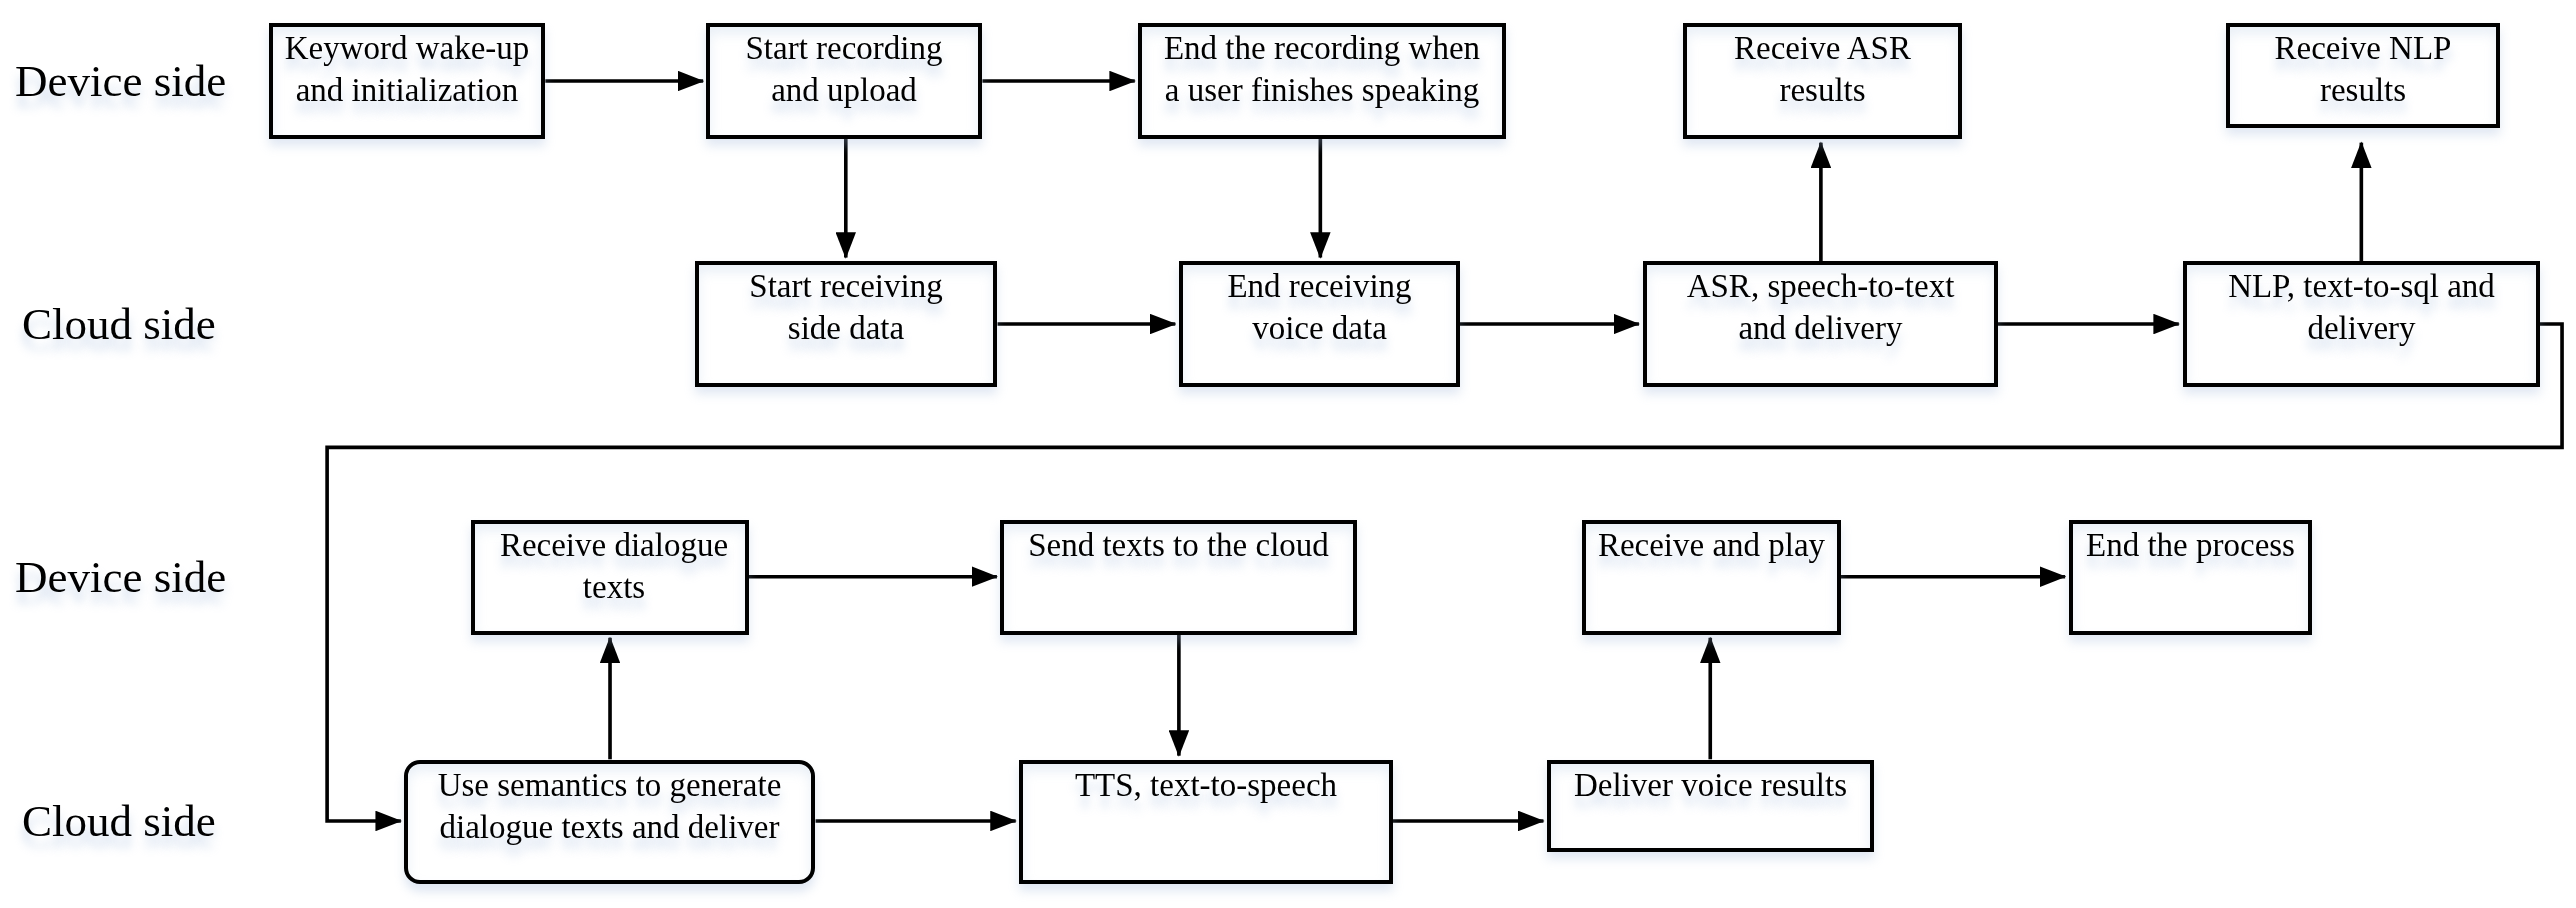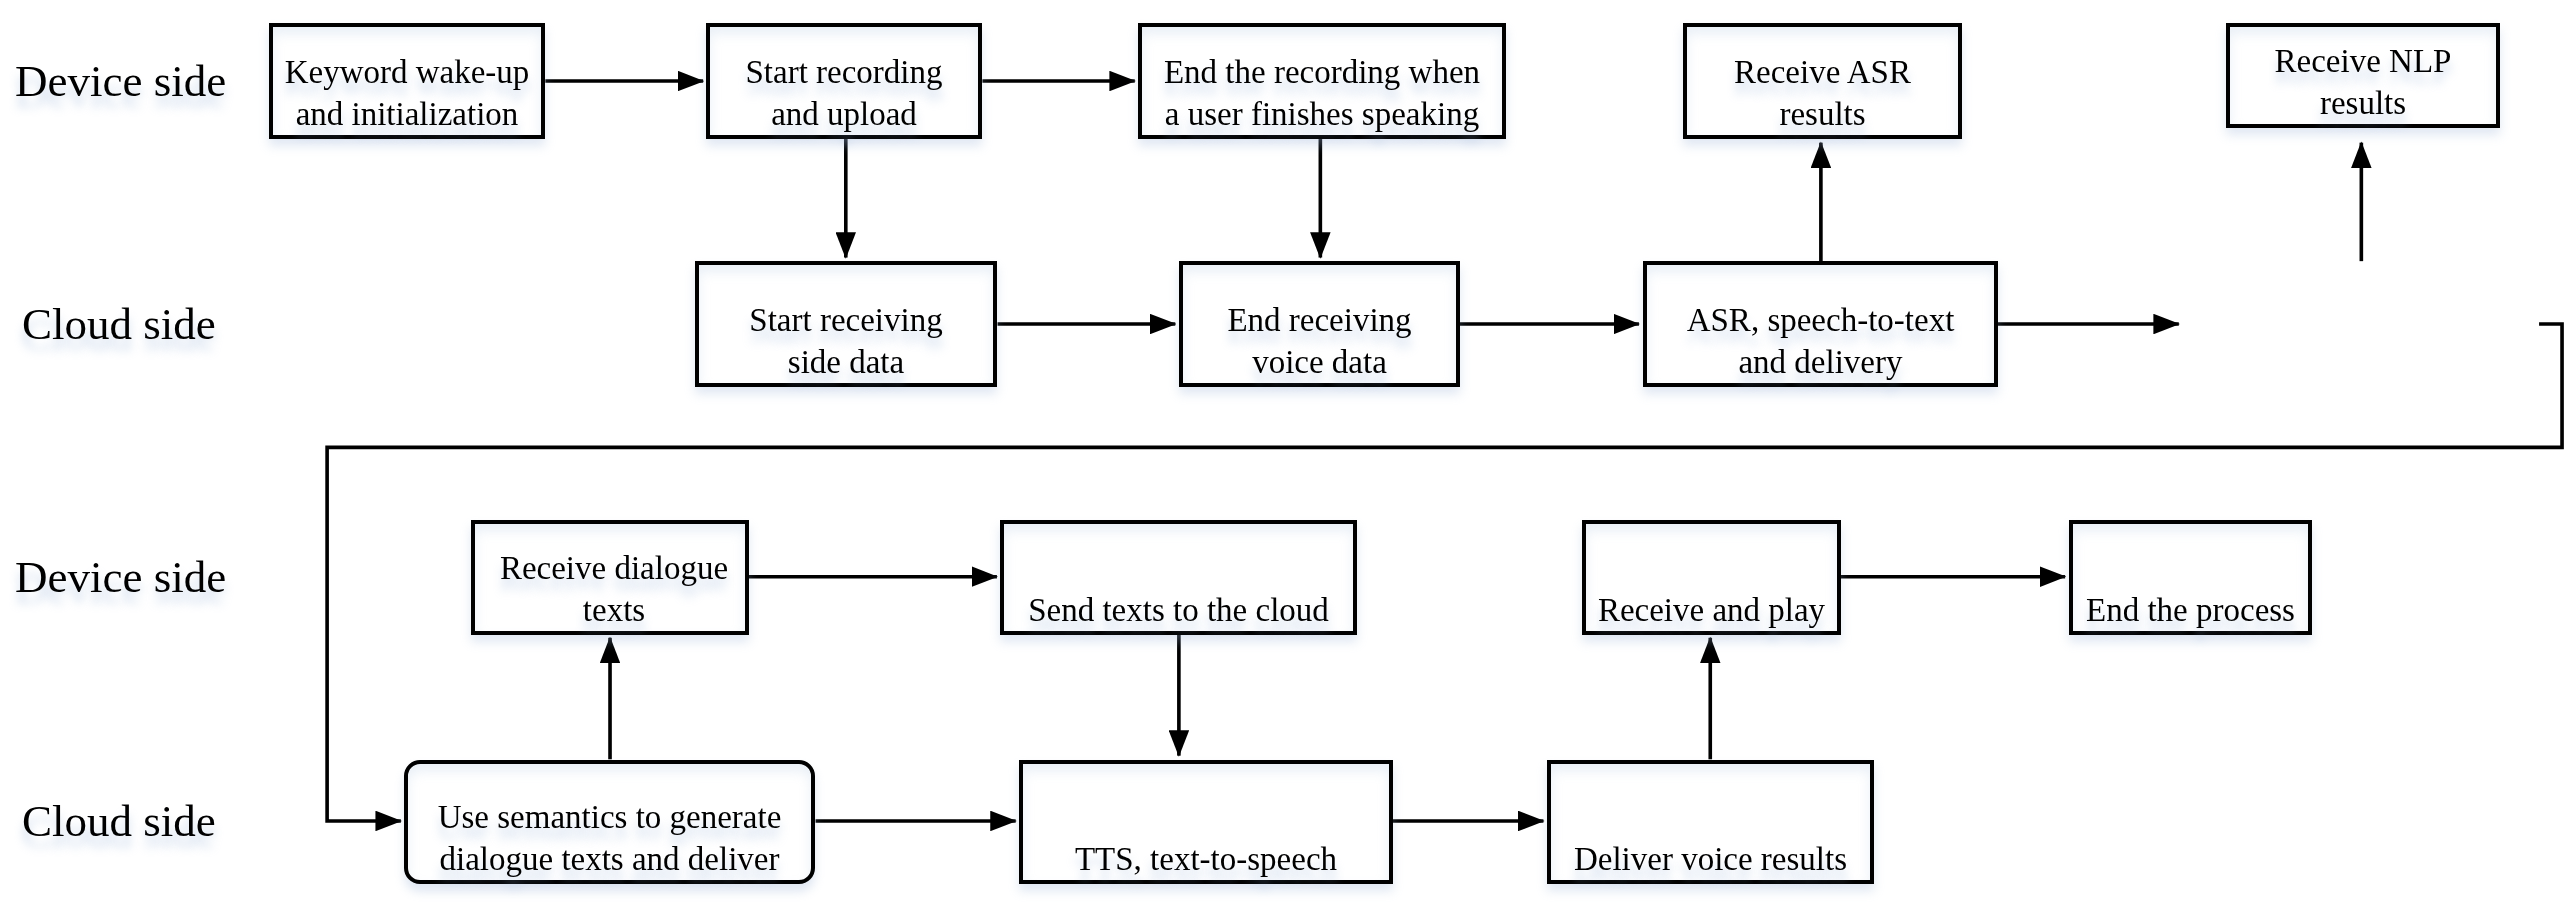--- a/index.html
+++ b/index.html
@@ -21,21 +21,21 @@
     stroke: #000000;
     stroke-width: 6;
     fill: none;
   }
   .node {
     position: absolute;
     box-sizing: border-box;
     border: 4.2px solid #000000;
     background: #ffffff;
     display: flex;
-    align-items: flex-end;
+    align-items: flex-start;
     justify-content: center;
     text-align: center;
     box-shadow: 0 7.3px 9.7px rgba(155, 180, 215, 0.30), inset 0 7.3px 12px rgba(160, 185, 220, 0.22);
   }
   .node-label {
     white-space: pre-line;
     font-size: 33px;
     line-height: 1.28;
     text-shadow: 0 11px 9.7px rgba(145, 172, 212, 0.45);
   }
@@ -118,20 +118,24 @@
 side data</span>
   </div>
   <div class="node" style="left:1179px; top:261px; width:281px; height:126px;">
     <span class="node-label">End receiving
 voice data</span>
   </div>
   <div class="node" style="left:1643px; top:261px; width:355px; height:126px;">
     <span class="node-label">ASR, speech-to-text
 and delivery</span>
   </div>
+  <div class="node" style="left:2183px; top:261px; width:357px; height:126px;">
+    <span class="node-label">NLP, text-to-sql and
+delivery</span>
+  </div>
 
   <div class="node" style="left:471px;  top:520px; width:278px; height:115px;padding-left:8px;">
     <span class="node-label">Receive dialogue
 texts</span>
   </div>
   <div class="node" style="left:1000px; top:520px; width:357px; height:115px;">
     <span class="node-label">Send texts to the cloud</span>
   </div>
   <div class="node" style="left:1582px; top:520px; width:259px; height:115px;">
     <span class="node-label">Receive and play</span>
@@ -140,18 +144,18 @@
     <span class="node-label">End the process</span>
   </div>
 
   <div class="node" style="left:404px;  top:760px; width:411px; height:124px;border-radius:16px;">
     <span class="node-label">Use semantics to generate
 dialogue texts and deliver</span>
   </div>
   <div class="node" style="left:1019px; top:760px; width:374px; height:124px;">
     <span class="node-label">TTS, text-to-speech</span>
   </div>
-  <div class="node" style="left:1547px; top:760px; width:327px; height:124px;">
+  <div class="node" style="left:1547px; top:760px; width:327px; height:92px;">
     <span class="node-label">Deliver voice results</span>
   </div>
 
 </div>
 
 
 </body></html>

